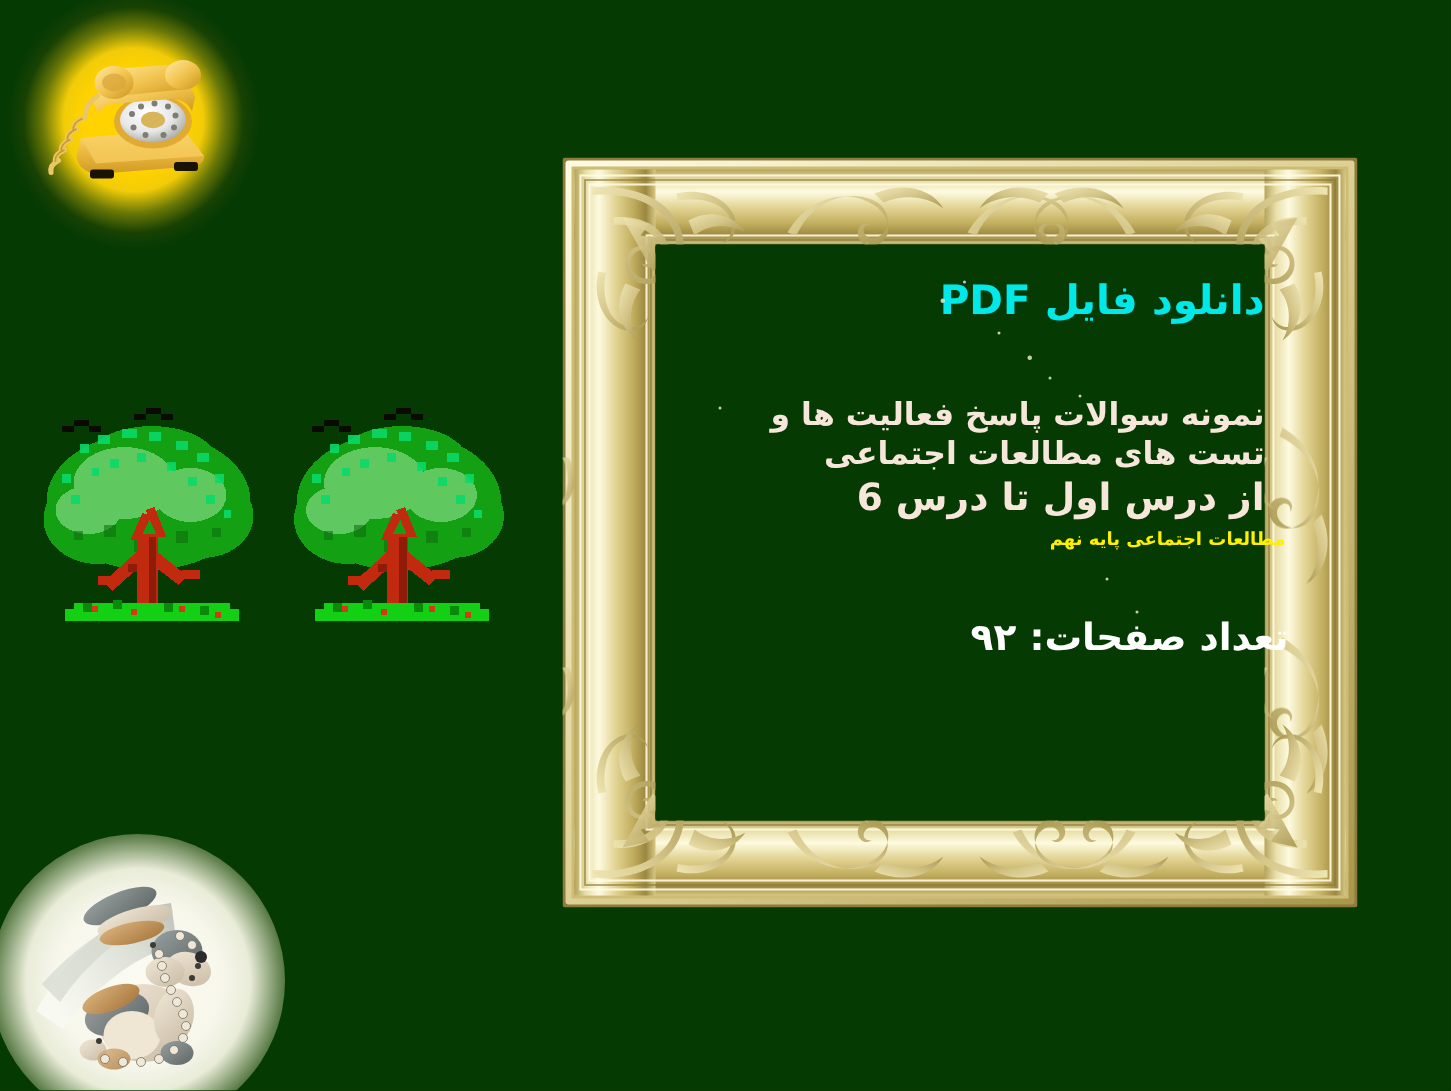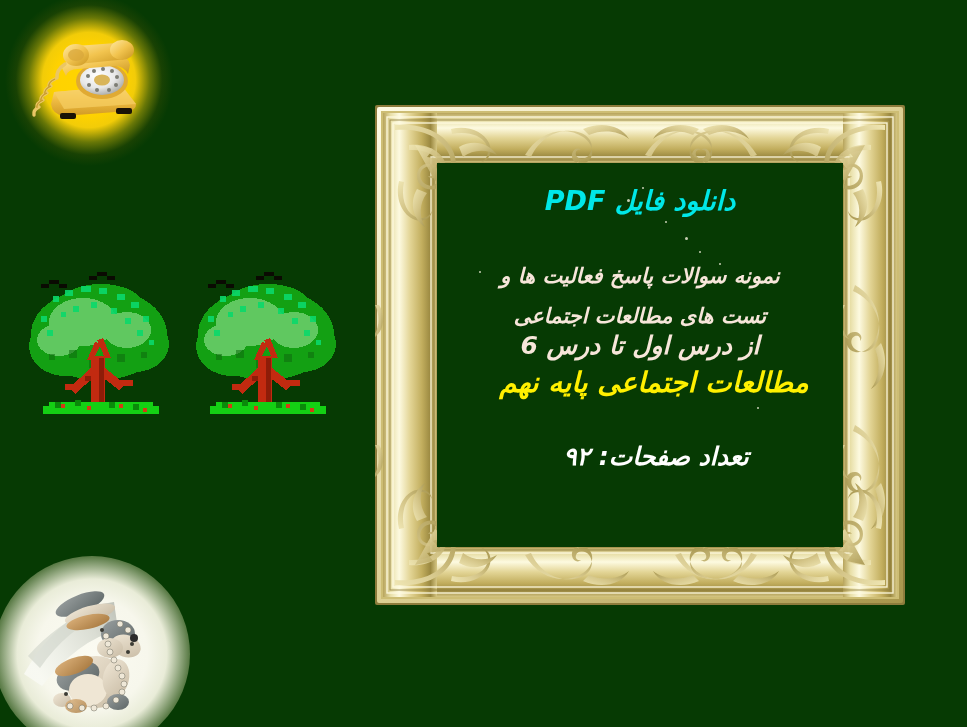--- a/index.html
+++ b/index.html
@@ -49,42 +49,41 @@
   #frame-inner{
     position:absolute;left:62px;top:58px;right:62px;bottom:58px;
     background:#063a03;
     display:flex;flex-direction:column;align-items:center;
     padding-top:8px;
     box-sizing:border-box;
   }
 
   
   .line{
-    width:100%;text-align:center;direction:rtl;
+    width:100%;direction:rtl;
     font-weight:bold;line-height:1.15;
     white-space:nowrap;
-    font-style:italic;
   }
   #title-pdf{
     color:#00e8e8;
     font-size:27px;
     letter-spacing:0px;
     margin-top:14px;
     text-shadow:0 0 1px rgba(0,120,120,.4);
   }
   .body-line{
     color:#f7e6da;
     font-size:21px;
-    margin-top:16px;
+    margin-top:2px;
   }
   #body-line-1{margin-top:48px;}
   #body-line-3{font-size:25px;margin-top:4px;}
   #subject-line{
     color:#fff000;
-    font-size:28px;
+    font-size:12px;
     margin-top:6px;
     padding-left:28px;
   }
   #pages-line{
     color:#ffffff;
     font-size:25px;
     margin-top:44px;
     padding-left:32px;
   }
   

